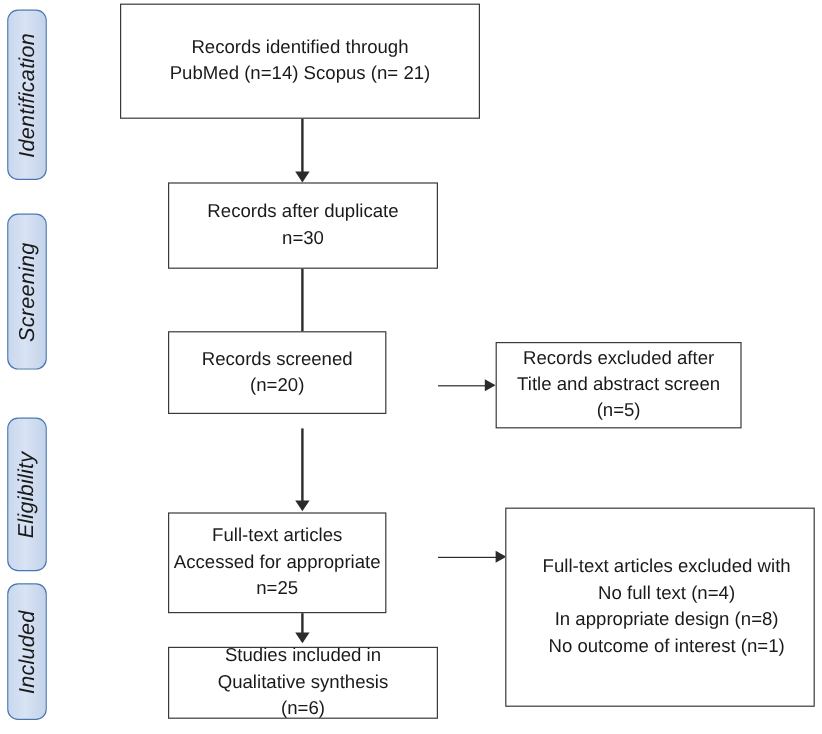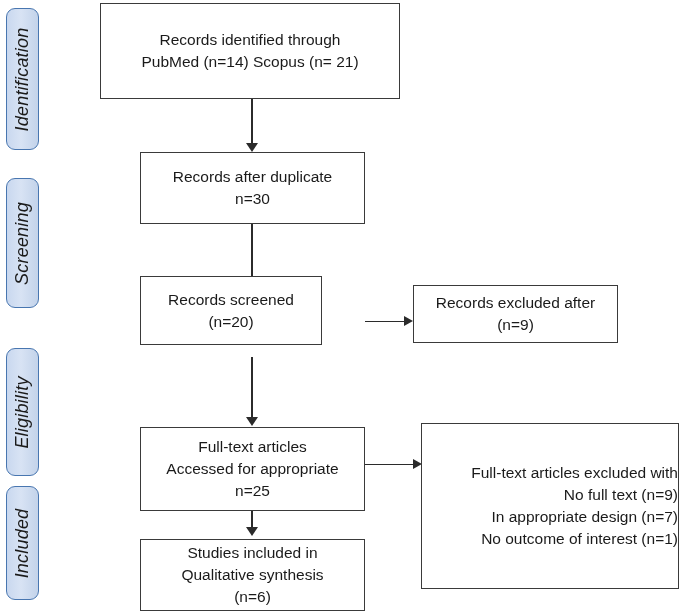--- a/index.html
+++ b/index.html
@@ -44,21 +44,21 @@
     position: absolute;
     box-sizing: border-box;
     background: #ffffff;
     border: 1.6px solid #3a3a3a;
     display: flex;
     flex-direction: column;
     align-items: center;
     justify-content: center;
   }
   .flow-box.left-align {
-    align-items: flex-end;
+    align-items: center;
   }
   .flow-box .line {
     font-size: 15.5px;
     color: #1a1a1a;
     line-height: 1.42;
     white-space: nowrap;
   }
   .flow-box.left-align .line {
     padding-left: 11px;
   }
@@ -129,46 +129,47 @@
   <div class="arrow-down" style="left:246px; top:278px;"></div>
 
   <div class="flow-box" style="left:140px; top:276px; width:182px; height:69px;">
     <div class="line">Records screened</div>
     <div class="line">(n=20)</div>
   </div>
 
   <div class="h-line" style="left:365px; top:321px; width:41px;"></div>
   <div class="arrow-right" style="left:404px; top:316px;"></div>
 
-  <div class="flow-box" style="left:413px; top:285px; width:205px; height:58px;">
+  <div class="flow-box" style="left:413px; top:285px; width:205px; height:72px;">
     <div class="line">Records excluded after</div>
-    <div class="line">(n=9)</div>
+    <div class="line">Title and abstract screen</div>
+    <div class="line">(n=5)</div>
   </div>
 
   <div class="v-line" style="left:251px; top:357px; height:62px;"></div>
   <div class="arrow-down" style="left:246px; top:417px;"></div>
 
-  <div class="flow-box" style="left:140px; top:427px; width:225px; height:84px;align-items:center;">
+  <div class="flow-box" style="left:140px; top:427px; width:182px; height:84px;align-items:center;">
     <div class="line">Full-text articles</div>
     <div class="line">Accessed for appropriate</div>
     <div class="line">n=25</div>
   </div>
 
   <div class="h-line" style="left:365px; top:464px; width:50px;"></div>
   <div class="arrow-right" style="left:413px; top:459px;"></div>
 
   <div class="flow-box left-align" style="left:421px; top:423px; width:258px; height:166px;">
     <div class="line">Full-text articles excluded with</div>
-    <div class="line">No full text (n=9)</div>
-    <div class="line">In appropriate design (n=7)</div>
+    <div class="line">No full text (n=4)</div>
+    <div class="line">In appropriate design (n=8)</div>
     <div class="line">No outcome of interest (n=1)</div>
   </div>
 
   <div class="v-line" style="left:251px; top:511px; height:20px;"></div>
   <div class="arrow-down" style="left:246px; top:527px;"></div>
 
-  <div class="flow-box" style="left:140px; top:539px; width:225px; height:72px;">
+  <div class="flow-box" style="left:140px; top:539px; width:225px; height:60px;">
     <div class="line">Studies included in</div>
     <div class="line">Qualitative synthesis</div>
     <div class="line">(n=6)</div>
   </div>
 
 </div>
 
 </body></html>

